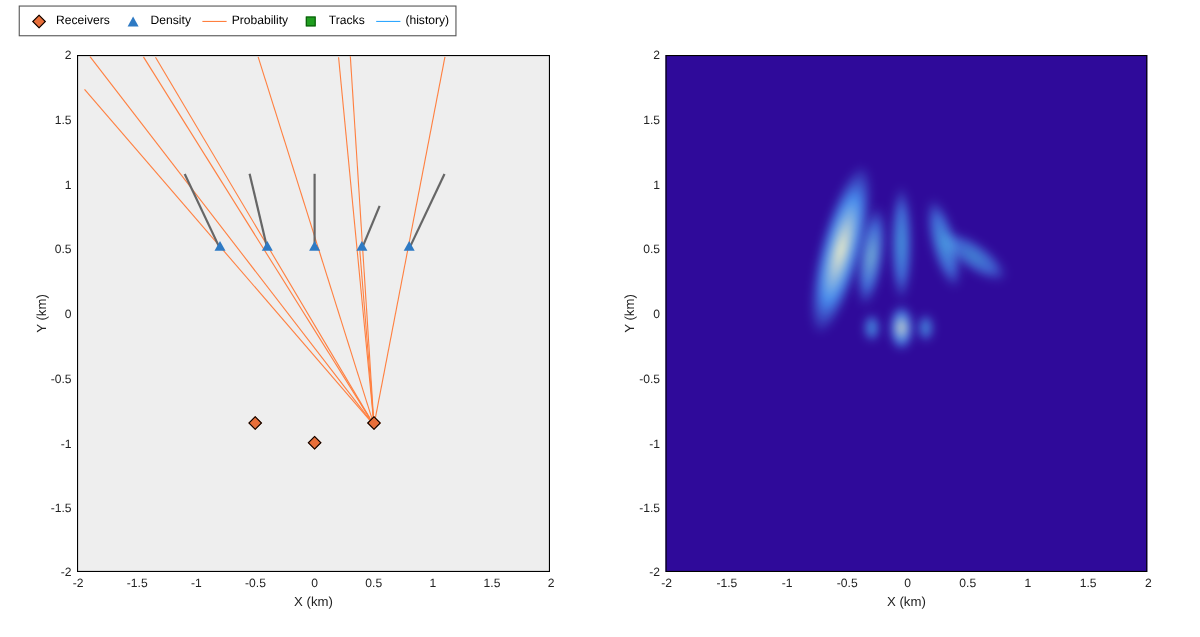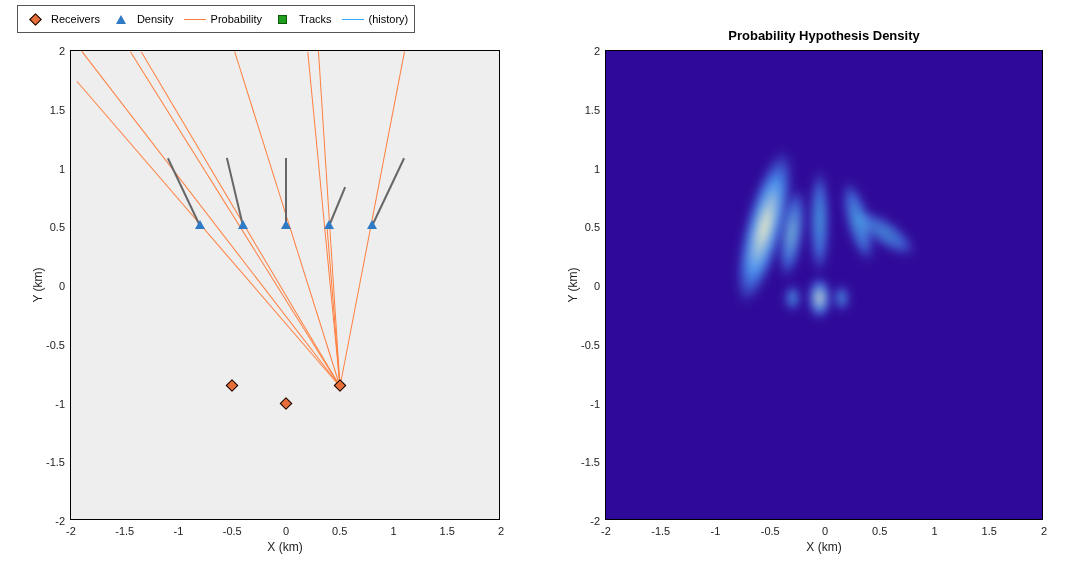--- a/index.html
+++ b/index.html
@@ -175,21 +175,20 @@
       <div class="tick ticky" style="top: 176.25px;">0.5</div>
       <div class="tick ticky" style="top: 117.5px;">1</div>
       <div class="tick ticky" style="top: 58.75px;">1.5</div>
       <div class="tick ticky" style="top: 0px;">2</div>
     </div>
   <div id="xt1"></div>
     <div id="yt1"></div>
   <div class="axlabel" style="left:70px;width:430px;top:540px;text-align:center">X (km)</div>
   <div class="axlabel" style="left:20px;top:285px;transform:translateY(-50%) rotate(-90deg);transform-origin:center">Y (km)</div>
 
-  <div class="axes2-title">Probability Hypothesis Density</div>
   <div class="axes2">
     <div class="plotlayer" id="plot2" style="background: rgb(47, 10, 154);">
         <div class="blob" style="left: 132.495px; top: 69.09px; width: 52.56px; height: 214.32px; background: radial-gradient(closest-side, rgb(249, 243, 107) 0%, rgb(31, 138, 214) 45%, rgba(47, 10, 154, 0) 75%); transform: rotate(15deg); opacity: 1;"></div>
         <div class="blob" style="left: 170.382px; top: 120.085px; width: 31.536px; height: 124.08px; background: radial-gradient(closest-side, rgb(127, 231, 180) 0%, rgb(31, 138, 214) 45%, rgba(47, 10, 154, 0) 75%); transform: rotate(8deg); opacity: 0.76;"></div>
         <div class="blob" style="left: 200.385px; top: 99.875px; width: 26.28px; height: 141px; background: radial-gradient(closest-side, rgb(34, 199, 214) 0%, rgb(31, 138, 214) 45%, rgba(47, 10, 154, 0) 75%); transform: rotate(0deg); opacity: 0.73;"></div>
         <div class="blob" style="left: 236.082px; top: 113.975px; width: 31.536px; height: 112.8px; background: radial-gradient(closest-side, rgb(34, 199, 214) 0%, rgb(31, 138, 214) 45%, rgba(47, 10, 154, 0) 75%); transform: rotate(-15deg); opacity: 0.73;"></div>
         <div class="blob" style="left: 231.921px; top: 165.205px; width: 94.608px; height: 33.84px; background: radial-gradient(closest-side, rgb(34, 199, 214) 0%, rgb(31, 138, 214) 45%, rgba(47, 10, 154, 0) 75%); transform: rotate(35deg); opacity: 0.64;"></div>
         <div class="blob" style="left: 175.638px; top: 229.83px; width: 21.024px; height: 33.84px; background: radial-gradient(closest-side, rgb(34, 199, 214) 0%, rgb(31, 138, 214) 45%, rgba(47, 10, 154, 0) 75%); transform: rotate(0deg); opacity: 0.7;"></div>
         <div class="blob" style="left: 197.757px; top: 218.55px; width: 31.536px; height: 56.4px; background: radial-gradient(closest-side, rgb(249, 243, 107) 0%, rgb(31, 138, 214) 45%, rgba(47, 10, 154, 0) 75%); transform: rotate(0deg); opacity: 0.91;"></div>
         <div class="blob" style="left: 224.913px; top: 229.83px; width: 21.024px; height: 33.84px; background: radial-gradient(closest-side, rgb(34, 199, 214) 0%, rgb(31, 138, 214) 45%, rgba(47, 10, 154, 0) 75%); transform: rotate(0deg); opacity: 0.67;"></div>

